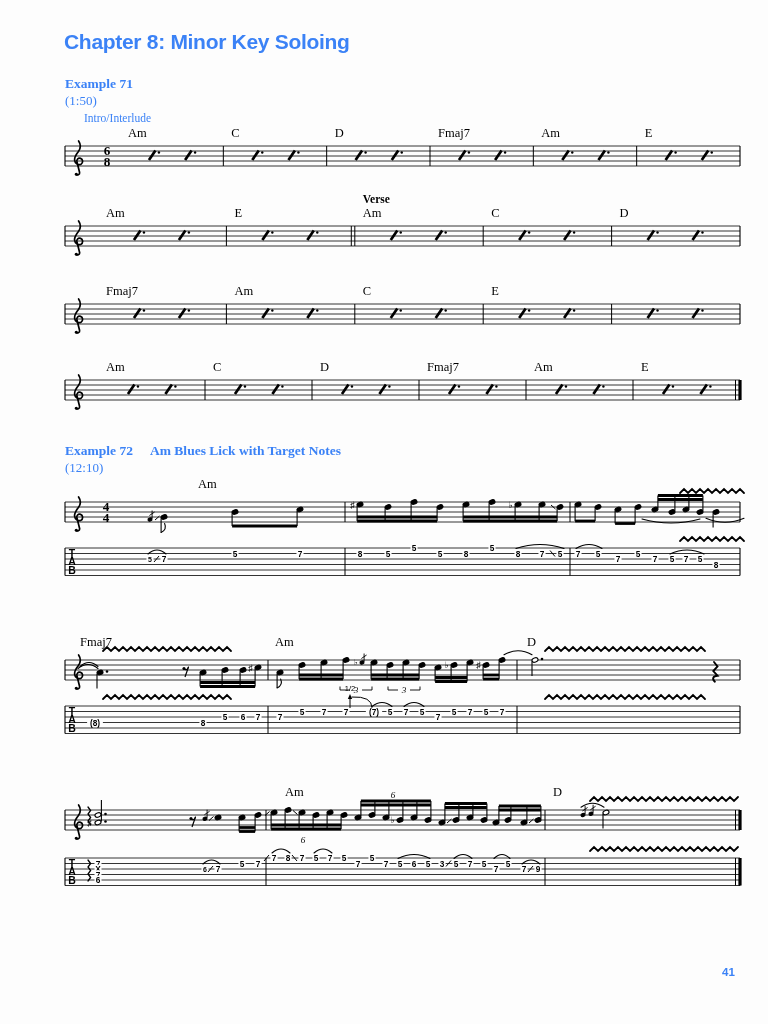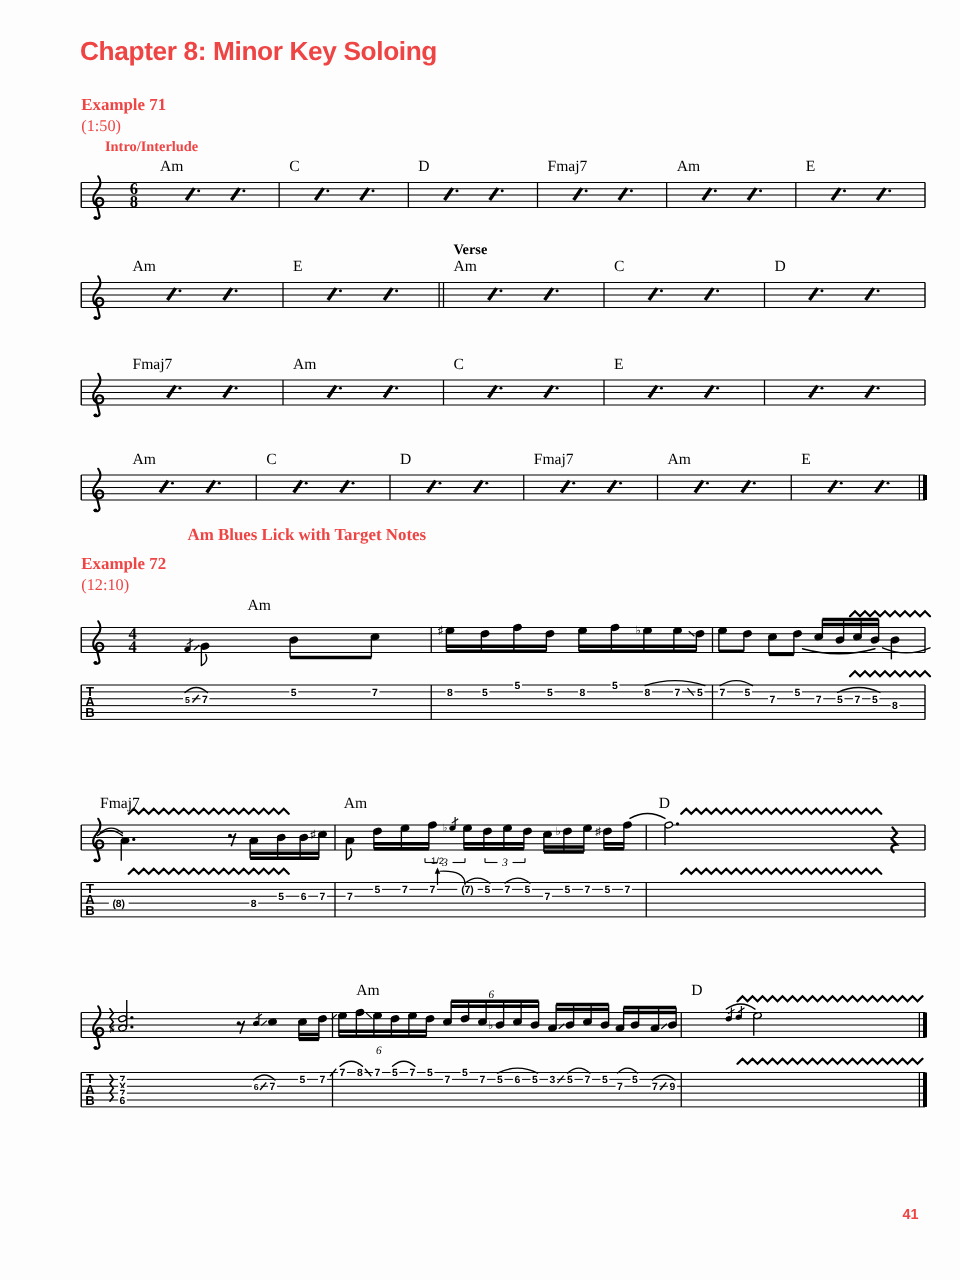--- a/index.html
+++ b/index.html
@@ -1,38 +1,38 @@
 <!DOCTYPE html>
 <html><head>
 <meta charset="utf-8">
 <style>
   html,body{margin:0;padding:0;background:#e8e8e8;}
   #page{position:relative;width:768px;height:1024px;background:#fdfdfd;margin:0 auto;
-        font-family:"Liberation Serif", serif;color:#ef4444;overflow:hidden;}
+        font-family:"Liberation Serif", serif;color:#3b82f6;overflow:hidden;}
   #music-svg{position:absolute;left:0;top:0;}
   .abs{position:absolute;white-space:nowrap;}
   .chapter-title{font-family:"Liberation Sans", sans-serif;font-weight:bold;font-size:21px;letter-spacing:-0.3px;}
   .ex-label{font-weight:bold;font-size:13.5px;}
   .ex-sub{font-weight:bold;font-size:13.5px;}
   .ex-time{font-size:13px;}
-  .section-label{font-weight:bold;font-size:11.5px;}
+  .section-label{font-weight:normal;font-size:11.5px;}
   .page-num{font-family:"Liberation Sans", sans-serif;font-weight:bold;font-size:11.5px;}
 </style>
 </head>
 <body>
 
 <div id="page">
   <div class="abs chapter-title" style="left:64px;top:30px;">Chapter 8: Minor Key Soloing</div>
 
   <div class="abs ex-label" style="left:65px;top:76px;">Example 71</div>
   <div class="abs ex-time" style="left:65px;top:93px;">(1:50)</div>
   <div class="abs section-label" style="left:84px;top:112px;">Intro/Interlude</div>
 
   <div class="abs ex-label" style="left:65px;top:443px;">Example 72</div>
-  <div class="abs ex-sub" style="left:150px;top:420px;">Am Blues Lick with Target Notes</div>
+  <div class="abs ex-sub" style="left:150px;top:443px;">Am Blues Lick with Target Notes</div>
   <div class="abs ex-time" style="left:65px;top:460px;">(12:10)</div>
 
   <div class="abs page-num" style="left:722px;top:966px;">41</div>
 
   <svg id="music-svg" width="768" height="1024" viewBox="0 0 768 1024">
       <g>
         <line x1="65" y1="146" x2="740" y2="146" stroke="#000" stroke-width="0.8" stroke-linecap="butt"></line>
         <line x1="65" y1="151" x2="740" y2="151" stroke="#000" stroke-width="0.8" stroke-linecap="butt"></line>
         <line x1="65" y1="156" x2="740" y2="156" stroke="#000" stroke-width="0.8" stroke-linecap="butt"></line>
         <line x1="65" y1="161" x2="740" y2="161" stroke="#000" stroke-width="0.8" stroke-linecap="butt"></line>

